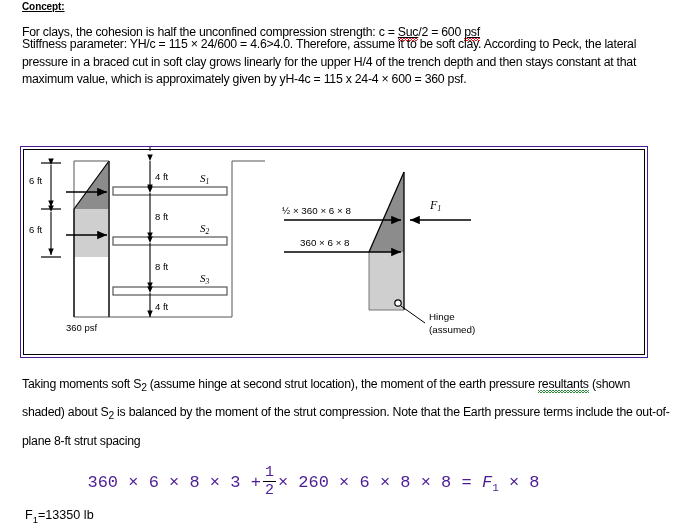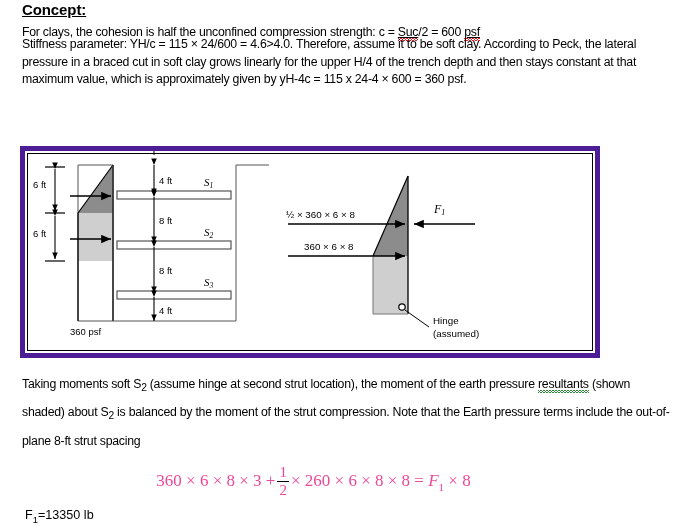--- a/index.html
+++ b/index.html
@@ -21,21 +21,21 @@
     left: 0; top: 0;
     width: 694px;
     height: 530px;
   }
 
   
   .heading {
     position: absolute;
     left: 22px;
     top: 1px;
-    font-size: 15px;
+    font-size: 10px;
     font-weight: bold;
     text-decoration: underline;
     letter-spacing: -0.1px;
     text-align: right;
   }
 
   .para {
     position: absolute;
     font-size: 12.3px;
     line-height: 17.5px;
@@ -69,23 +69,23 @@
   }
 
   .p3 { left: 22px; top: 372px; width: 650px; line-height: 25px; font-size: 12.3px;}
 
   .formula {
     position: absolute;
     left: 0;
     top: 466px;
     width: 627px;
     text-align: center;
-    font-family: Liberation Serif, serif;
+    font-family: Liberation Mono, monospace;
     font-size: 17px;
-    color: #ec4899;
+    color: #4c1d95;
   }
   .formula .frac {
     display: inline-block;
     vertical-align: middle;
     text-align: center;
     font-size: 15px;
     line-height: 1.0;
     margin: 0 2px;
     position: relative;
     top: -1px;
@@ -103,23 +103,23 @@
     font-size: 12.6px;
     font-family: "Liberation Sans", sans-serif;
   }
   .answer sub { font-size: 9.5px; }
 
   
   .figframe {
     position: absolute;
     left: 20px;
     top: 146px;
-    width: 580px;
+    width: 628px;
     height: 212px;
-    border: 5px solid #4c1d95;
+    border: 1px solid #4c1d95;
     background: #fff;
     box-sizing: border-box;
   }
   .figframe::before {
     content: "";
     position: absolute;
     left: 2px; top: 2px; right: 2px; bottom: 2px;
     border: 1px solid #000;
     pointer-events: none;
   }

